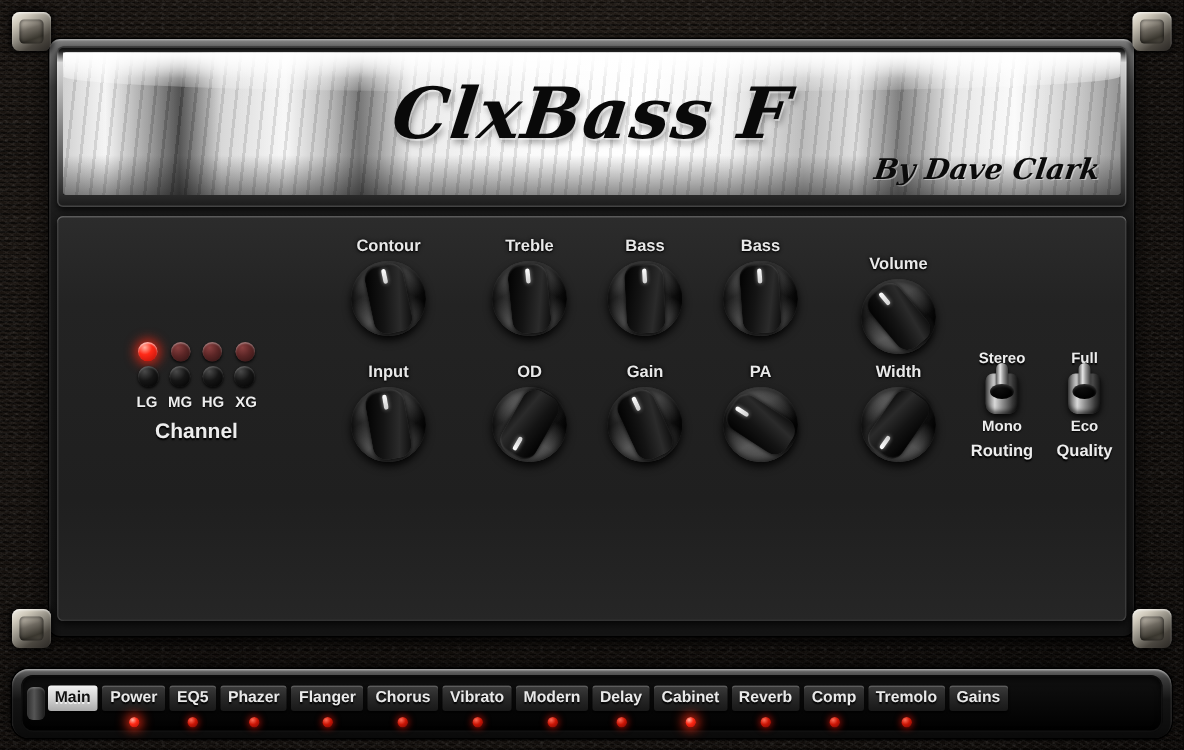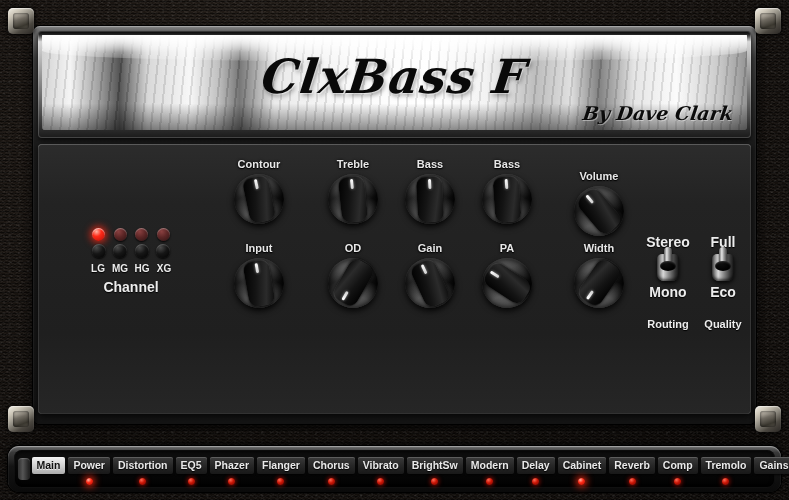--- a/index.html
+++ b/index.html
@@ -215,21 +215,21 @@
     text-shadow: 0 1px 1px #000;
   }
   #channel-caption {
     margin-top: 5px; font-size: 14px; font-weight: bold;
     color: #ededed; text-shadow: 0 1px 1px #000;
   }
 
   
   .switch-unit { position: absolute; width: 70px; text-align: center; }
   .sw-top, .sw-bot {
-    font-size: 14px; font-weight: bold; color: #ededed;
+    font-size: 10px; font-weight: bold; color: #ededed;
     text-shadow: 0 1px 1px #000;
   }
   .sw-body {
     position: relative;
     width: 22px; height: 27px;
     margin: 4px auto 3px;
     border-radius: 5px 5px 7px 7px;
     background: linear-gradient(90deg, #4b4b4b 0%, #d9d9d9 28%, #8d8d8d 52%, #383838 82%, #161616 100%);
     box-shadow: 0 2px 4px rgba(0,0,0,.85), inset 0 -2px 3px rgba(0,0,0,.6);
   }
@@ -242,21 +242,21 @@
     background: linear-gradient(90deg, #5a5a5a, #e6e6e6 35%, #9a9a9a 60%, #3a3a3a);
     box-shadow: 0 1px 2px rgba(0,0,0,.8);
   }
   .sw-nut {
     position: absolute; left: 50%; top: 7px;
     width: 16px; height: 10px; margin-left: -8px;
     border-radius: 50%;
     background: radial-gradient(ellipse at 40% 25%, #0f0f0f 0%, #000 70%);
     box-shadow: inset 0 1px 2px rgba(255,255,255,.18);
   }
-  .sw-caption { margin-top: 18px; font-size: 11px; font-weight: bold; color: #ededed; text-shadow: 0 1px 1px #000; }
+  .sw-caption { margin-top: 5px; font-size: 11px; font-weight: bold; color: #ededed; text-shadow: 0 1px 1px #000; }
 
   
   #tabbar-shell {
     position: absolute;
     left: 8px; right: 8px; bottom: 8px;
     height: 46px;
     border-radius: 11px;
     background: linear-gradient(180deg, #6e6e6e 0%, #3a3a3a 14%, #141414 44%, #0a0a0a 100%);
     box-shadow: 0 0 0 1px #000, inset 0 1px 1px rgba(255,255,255,.4), 0 -3px 9px rgba(0,0,0,.85);
     z-index: 5;
@@ -467,45 +467,37 @@
       <div id="tab-host" style="display:flex;align-items:flex-start;">
           <div class="tab-cell">
             <div class="tab active">Main</div>
             <div class="tab-led hidden"></div>
           </div>
           <div class="tab-cell">
             <div class="tab">Power</div>
             <div class="tab-led bright"></div>
           </div>
           <div class="tab-cell">
-            <div class="tab">Distortion</div>
-            <div class="tab-led"></div>
-          </div>
-          <div class="tab-cell">
             <div class="tab">EQ5</div>
             <div class="tab-led"></div>
           </div>
           <div class="tab-cell">
             <div class="tab">Phazer</div>
             <div class="tab-led"></div>
           </div>
           <div class="tab-cell">
             <div class="tab">Flanger</div>
             <div class="tab-led"></div>
           </div>
           <div class="tab-cell">
             <div class="tab">Chorus</div>
             <div class="tab-led"></div>
           </div>
           <div class="tab-cell">
             <div class="tab">Vibrato</div>
-            <div class="tab-led"></div>
-          </div>
-          <div class="tab-cell">
-            <div class="tab">BrightSw</div>
             <div class="tab-led"></div>
           </div>
           <div class="tab-cell">
             <div class="tab">Modern</div>
             <div class="tab-led"></div>
           </div>
           <div class="tab-cell">
             <div class="tab">Delay</div>
             <div class="tab-led"></div>
           </div>

